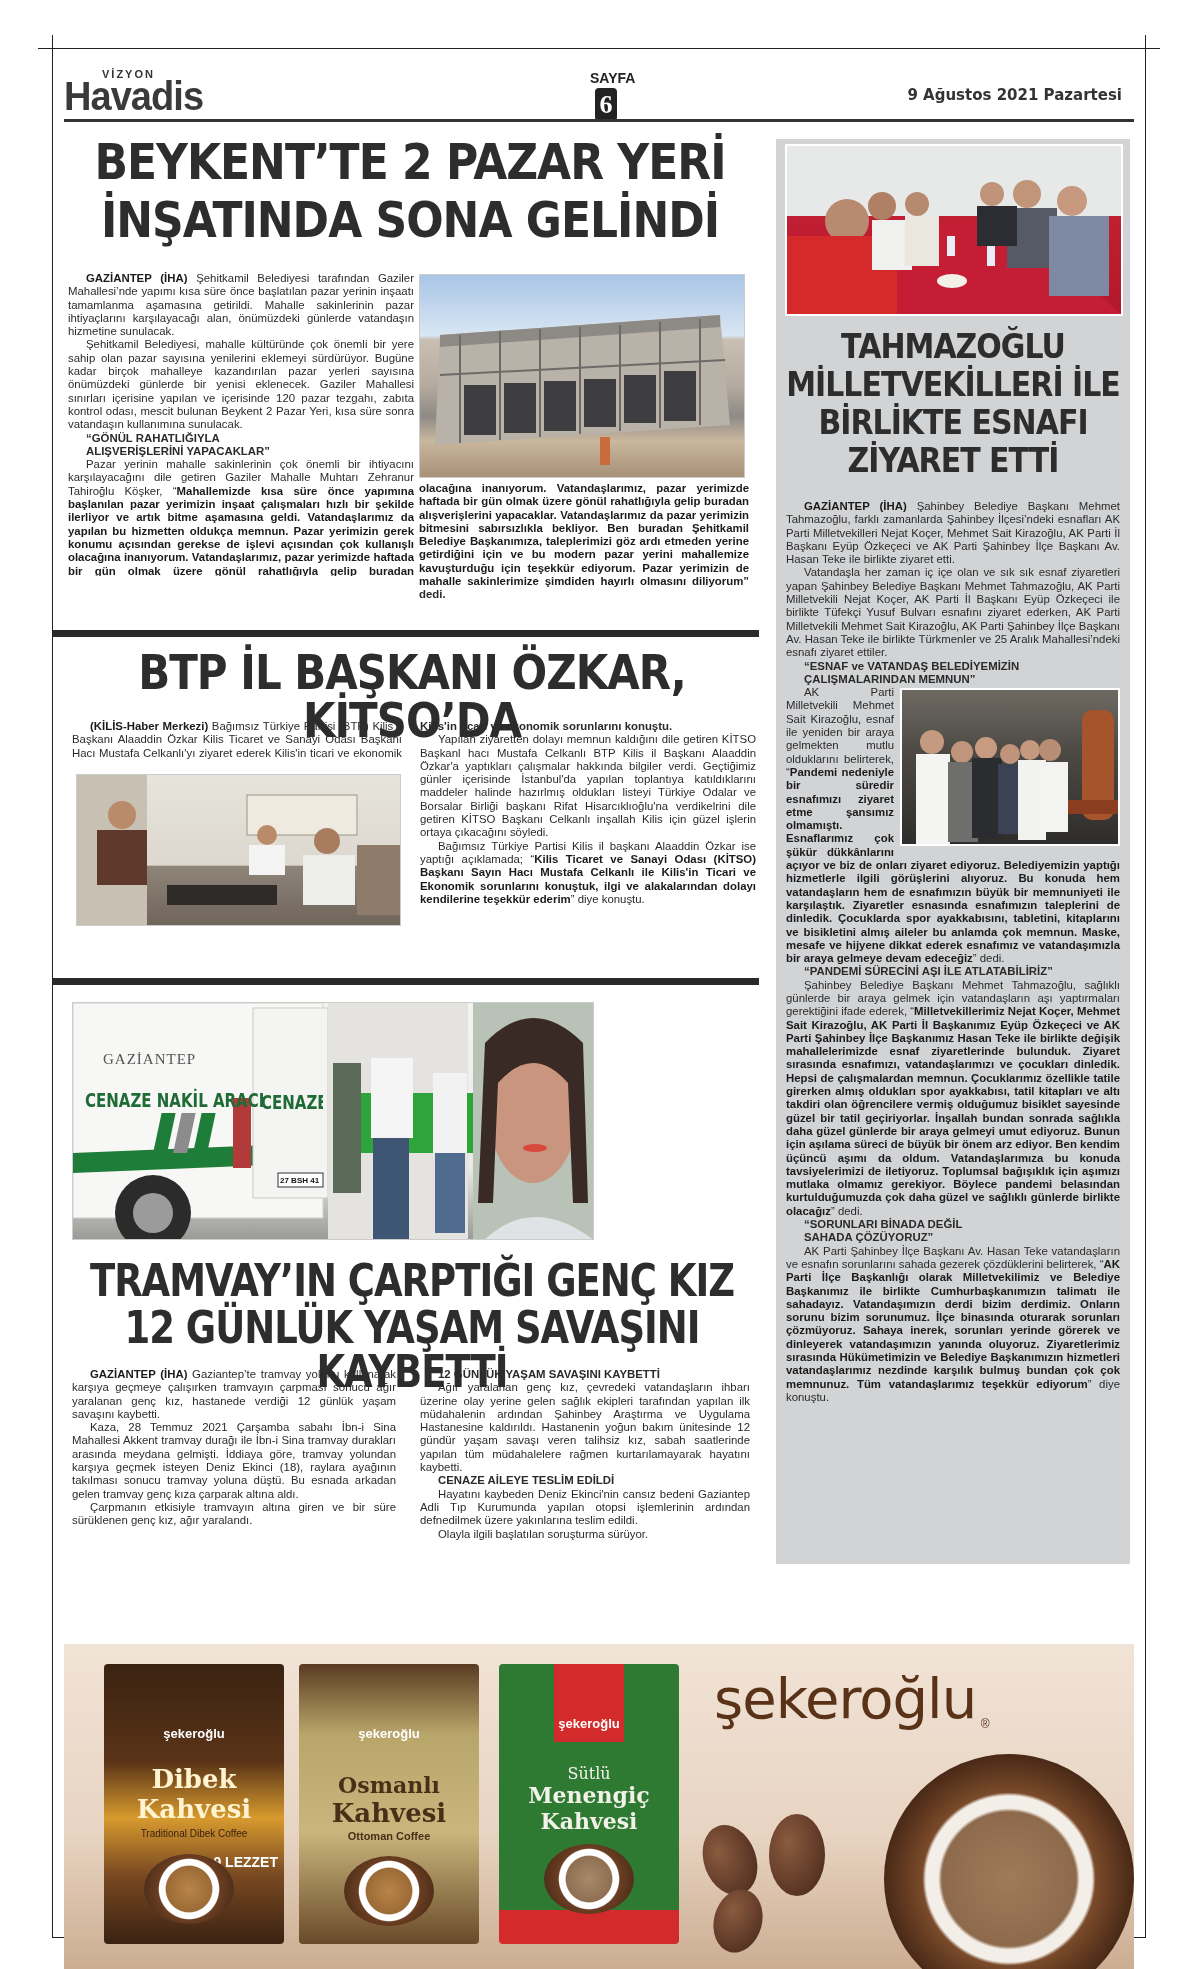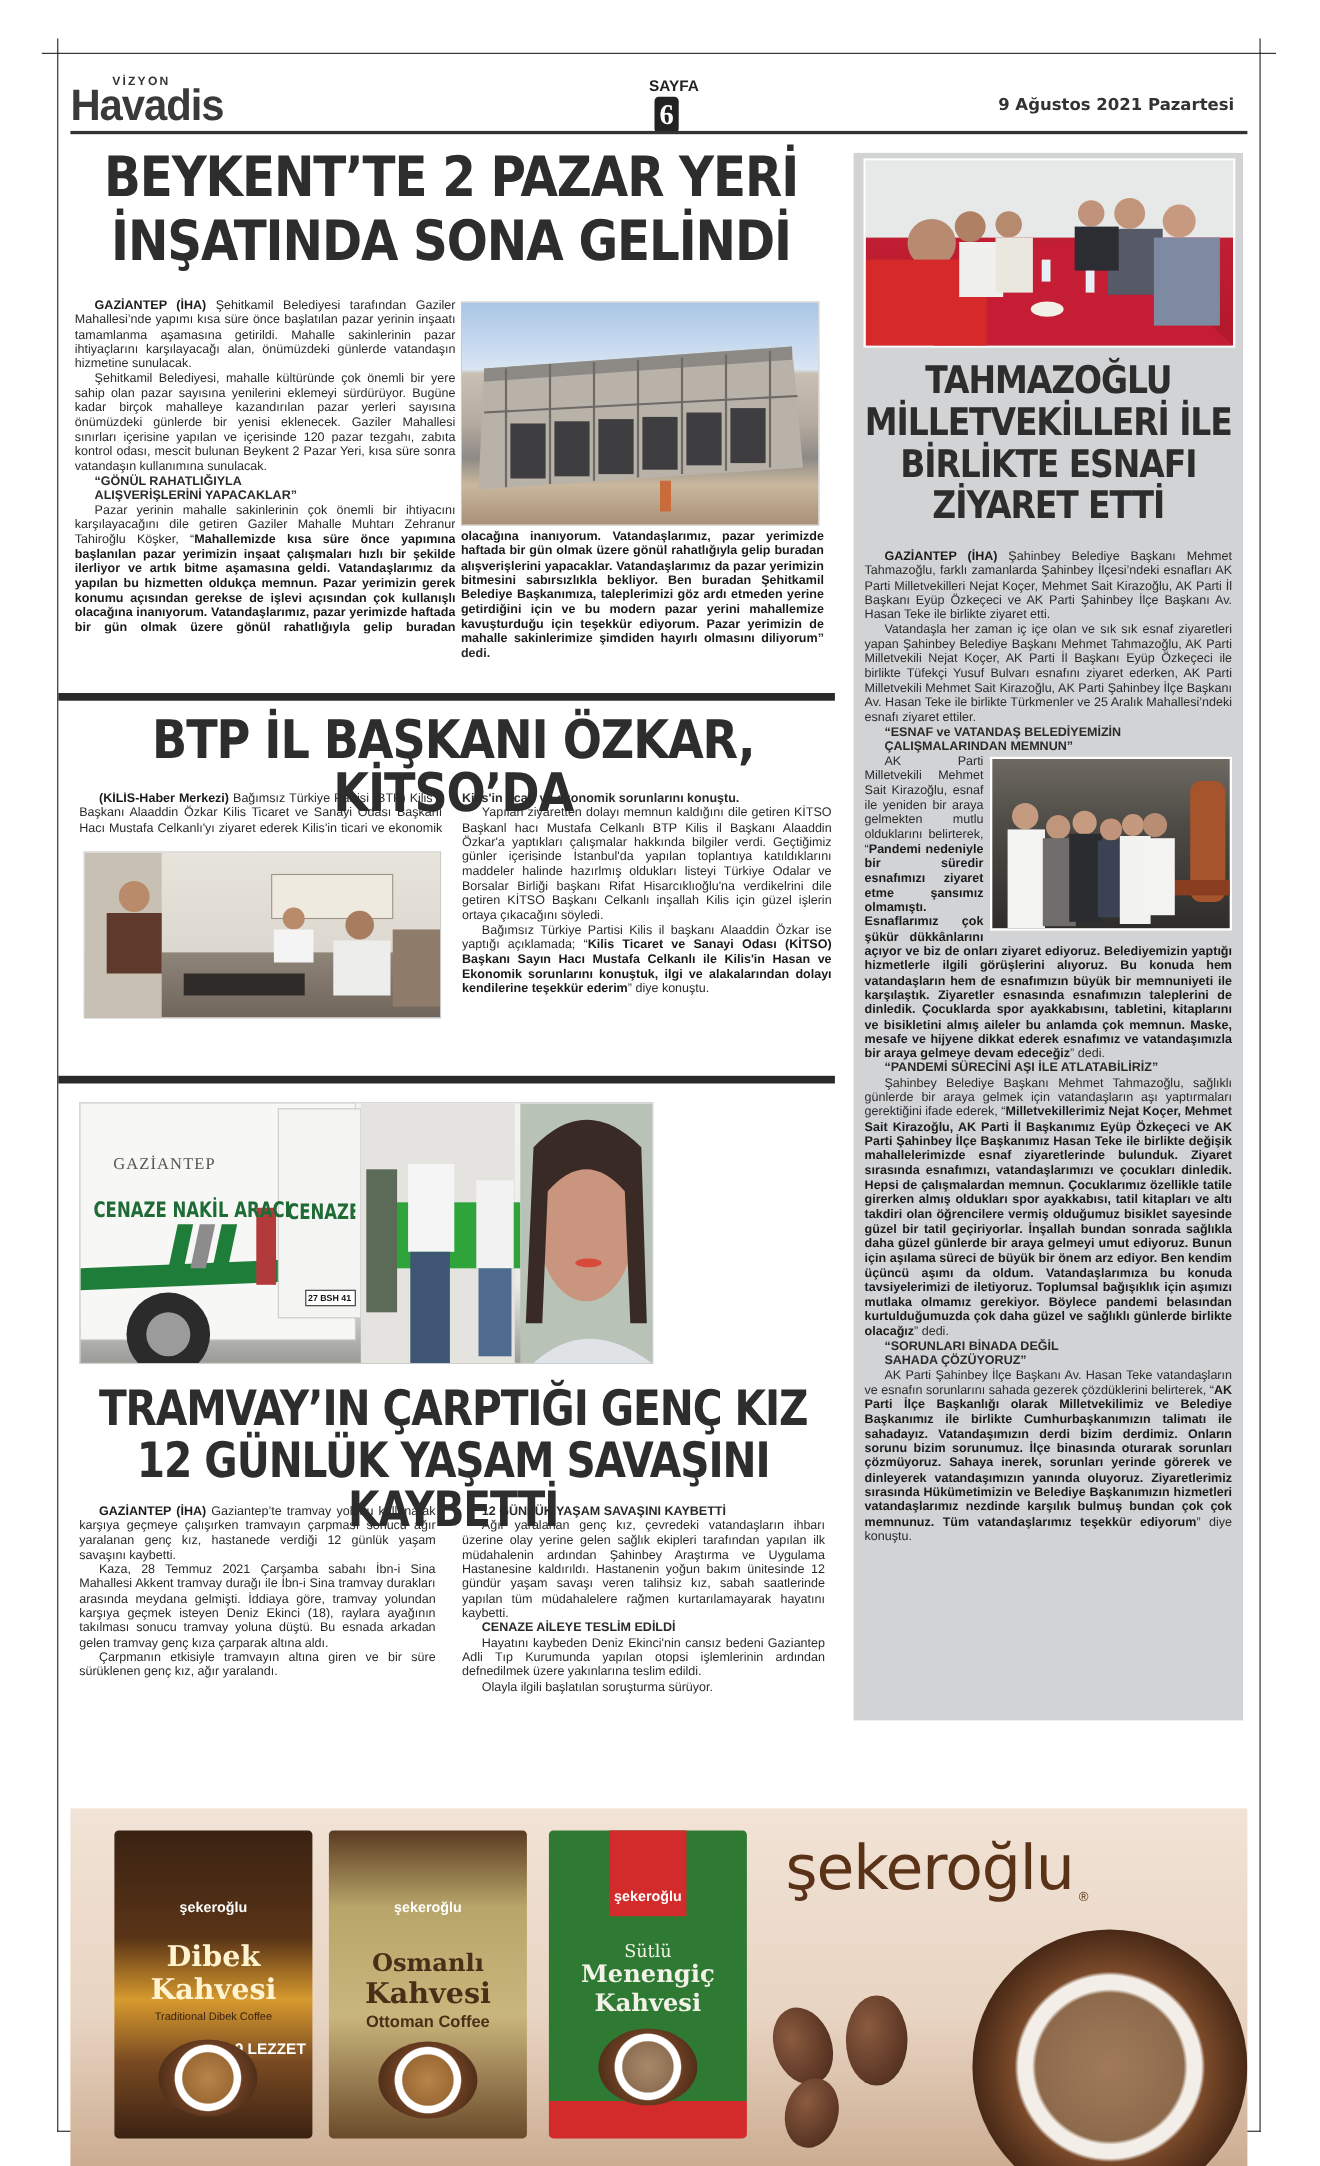--- a/index.html
+++ b/index.html
@@ -136,21 +136,21 @@
       <rect x="172" y="70" width="36" height="30" fill="#f4f4f4"></rect>
     <circle cx="250" cy="66" r="13" fill="#a87d5f"></circle>
       <rect x="226" y="80" width="52" height="50" fill="#ededeb"></rect>
     <rect x="280" y="70" width="45" height="70" fill="#8e7b6a"></rect>
   </svg>
 </div>
 
 <div class="col" style="left:420px;top:720px;width:336px;">
   <p class="noindent">Kilis'in ticari ve ekonomik sorunlarını konuştu.</p>
   <p>Yapılan ziyaretten dolayı memnun kaldığını dile getiren KİTSO Başkanl hacı Mustafa Celkanlı BTP Kilis il Başkanı Alaaddin Özkar'a yaptıkları çalışmalar hakkında bilgiler verdi. Geçtiğimiz günler içerisinde İstanbul'da yapılan toplantıya katıldıklarını maddeler halinde hazırlmış oldukları listeyi Türkiye Odalar ve Borsalar Birliği başkanı Rifat Hisarcıklıoğlu'na verdikelrini dile getiren KİTSO Başkanı Celkanlı inşallah Kilis için güzel işlerin ortaya çıkacağını söyledi.</p>
-  <p><span>Bağımsız Türkiye Partisi Kilis il başkanı Alaaddin Özkar ise yaptığı açıklamada; “</span><b>Kilis Ticaret ve Sanayi Odası (KİTSO) Başkanı Sayın Hacı Mustafa Celkanlı ile Kilis'in Hasan ve Ekonomik sorunlarını konuştuk, ilgi ve alakalarından dolayı kendilerine teşekkür ederim</b><span>” diye konuştu.</span></p>
+  <p><span>Bağımsız Türkiye Partisi Kilis il başkanı Alaaddin Özkar ise yaptığı açıklamada; “</span><b>Kilis Ticaret ve Sanayi Odası (KİTSO) Başkanı Sayın Hacı Mustafa Celkanlı ile Kilis'in Ticari ve Ekonomik sorunlarını konuştuk, ilgi ve alakalarından dolayı kendilerine teşekkür ederim</b><span>” diye konuştu.</span></p>
 </div>
 
 <div class="rule-thick" style="left:53px;top:978px;width:706px;"></div>
 
 <div class="photo" style="left:72px;top:1002px;width:522px;height:238px;background:linear-gradient(180deg,#f3f4f2 0%,#e9eae8 70%,#9a9a96 100%);">
   <svg width="522" height="238" viewBox="0 0 522 238">
     <rect x="0" y="0" width="250" height="215" fill="#f7f7f5" stroke="#cfcfcc"></rect>
     <path d="M0,150 L240,140 L240,160 L0,170 Z" fill="#1f7d3a"></path>
     <rect x="112" y="110" width="14" height="40" fill="#1f7d3a" transform="skewX(-12)"></rect>
     <rect x="132" y="110" width="14" height="40" fill="#8c8c8c" transform="skewX(-12)"></rect>
@@ -268,21 +268,21 @@
     <div style="position:absolute;left:0;right:0;top:100px;text-align:center;color:#fff3d0;font-family:'DejaVu Serif',serif;font-size:26px;font-weight:bold;">Dibek</div>
     <div style="position:absolute;left:0;right:0;top:130px;text-align:center;color:#fff3d0;font-family:'DejaVu Serif',serif;font-size:26px;font-weight:bold;">Kahvesi</div>
     <div style="position:absolute;left:0;right:0;top:164px;text-align:center;color:#3a2212;font-size:10px;font-weight:normal;">Traditional Dibek Coffee</div>
     <div style="position:absolute;right:6px;top:190px;color:#fff;font-size:14px;font-weight:bold;">9 LEZZET</div>
     <div style="position:absolute;left:40px;top:190px;width:90px;height:70px;border-radius:50%;background:radial-gradient(circle,#b8844a 0%,#9c6a35 40%,#fff 42%,#fff 52%,#6a3e22 54%,#3a2212 100%);"></div>
   </div>
   <div style="position:absolute;left:235px;top:20px;width:180px;height:280px;background:linear-gradient(180deg,#5a3b22 0%,#b8a56a 25%,#c9b67c 60%,#6a4a2a 100%);border-radius:4px;">
     <div style="position:absolute;left:0;right:0;top:62px;text-align:center;color:#fff;font-size:13px;font-weight:bold;">şekeroğlu</div>
     <div style="position:absolute;left:0;right:0;top:108px;text-align:center;color:#4a2e18;font-family:'DejaVu Serif',serif;font-size:22px;font-weight:bold;">Osmanlı</div>
     <div style="position:absolute;left:0;right:0;top:134px;text-align:center;color:#4a2e18;font-family:'DejaVu Serif',serif;font-size:26px;font-weight:bold;">Kahvesi</div>
-    <div style="position:absolute;left:0;right:0;top:166px;text-align:center;color:#4a2e18;font-size:15px;font-weight:bold;">Ottoman Coffee</div>
+    <div style="position:absolute;left:0;right:0;top:166px;text-align:center;color:#4a2e18;font-size:11px;font-weight:bold;">Ottoman Coffee</div>
     <div style="position:absolute;left:45px;top:192px;width:90px;height:70px;border-radius:50%;background:radial-gradient(circle,#b8844a 0%,#9c6a35 40%,#fff 42%,#fff 52%,#6a3e22 54%,#3a2212 100%);"></div>
   </div>
   <div style="position:absolute;left:435px;top:20px;width:180px;height:280px;background:linear-gradient(180deg,#2f7a33 0%,#2f7a33 88%,#d32b2b 88%,#d32b2b 100%);border-radius:4px;">
     <div style="position:absolute;left:55px;top:0;width:70px;height:78px;background:#d32b2b;"></div>
     <div style="position:absolute;left:0;right:0;top:52px;text-align:center;color:#fff;font-size:13px;font-weight:bold;">şekeroğlu</div>
     <div style="position:absolute;left:0;right:0;top:100px;text-align:center;color:#f2f2e8;font-family:'DejaVu Serif',serif;font-size:16px;">Sütlü</div>
     <div style="position:absolute;left:0;right:0;top:118px;text-align:center;color:#f2f2e8;font-family:'DejaVu Serif',serif;font-size:22px;font-weight:bold;">Menengiç</div>
     <div style="position:absolute;left:0;right:0;top:144px;text-align:center;color:#f2f2e8;font-family:'DejaVu Serif',serif;font-size:22px;font-weight:bold;">Kahvesi</div>
     <div style="position:absolute;left:45px;top:180px;width:90px;height:70px;border-radius:50%;background:radial-gradient(circle,#a88a6a 0%,#8f6f52 40%,#fff 42%,#fff 52%,#6a3e22 54%,#3a2212 100%);"></div>
   </div>

